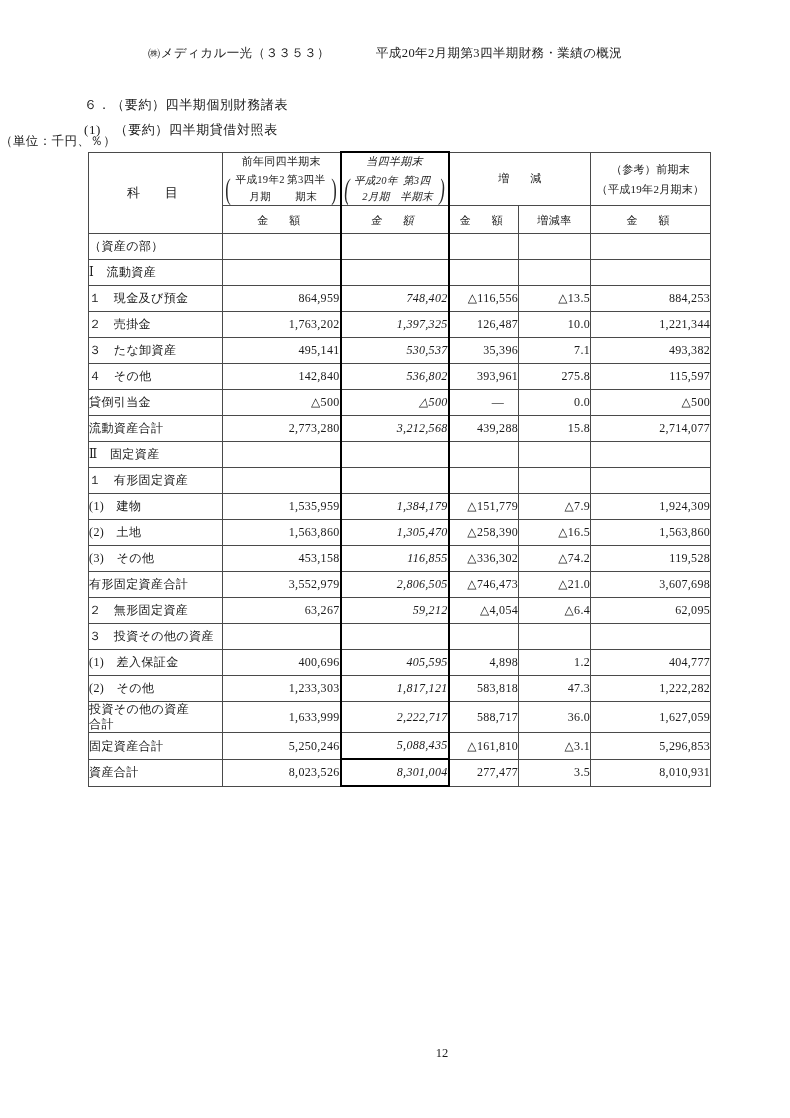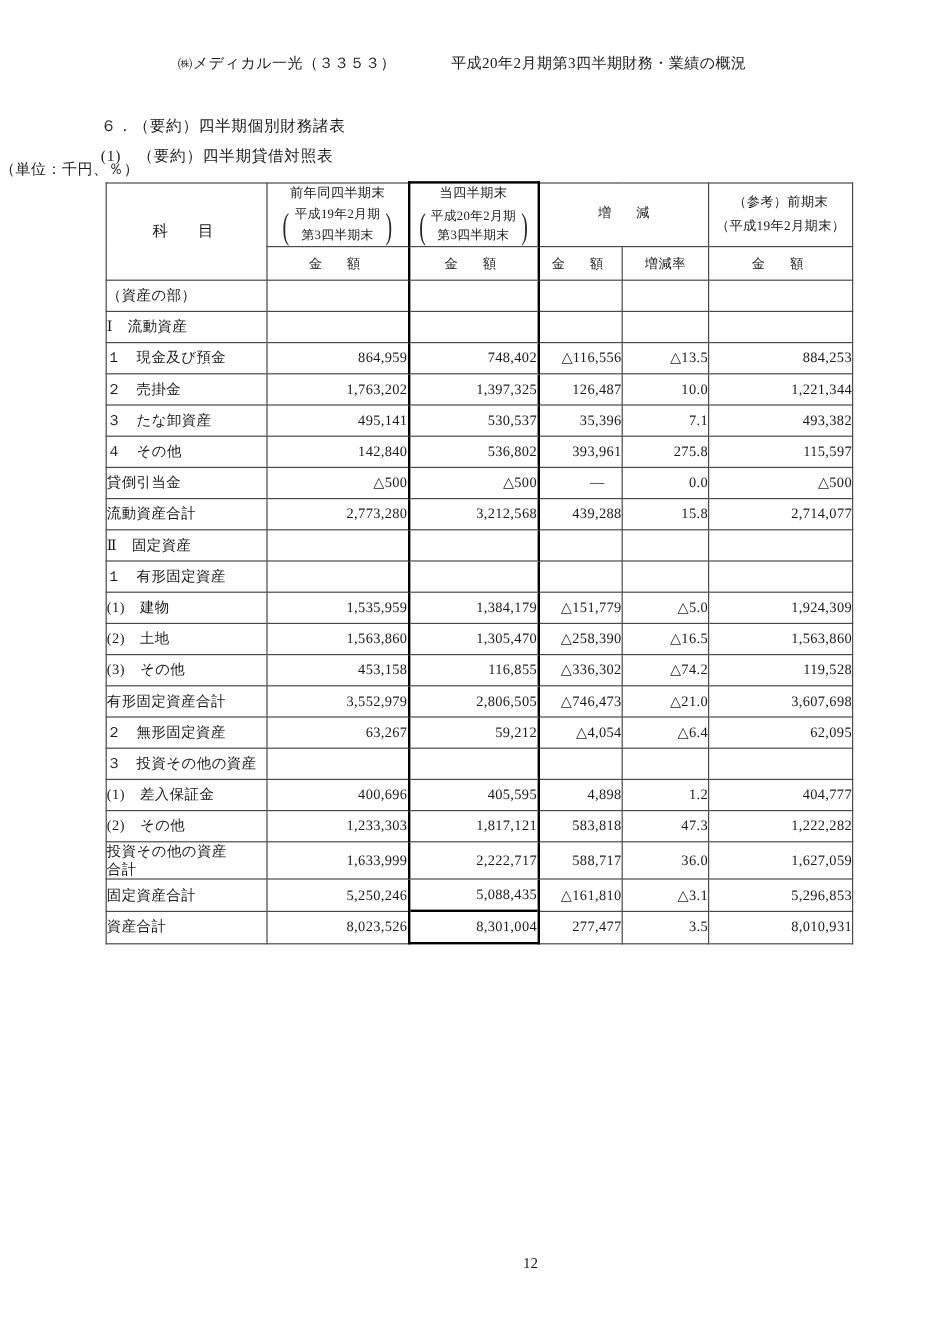--- a/index.html
+++ b/index.html
@@ -99,21 +99,21 @@
     line-height: 1.55;
   }
   .bracketed .br {
     font-size: 30px;
     line-height: 0.78;
     font-family: "Liberation Serif", serif;
     transform: scaleX(0.55);
     display: inline-block;
     color: #2a2a2a;
   }
-  .bracketed .inner { display: flex; flex-direction: column; }
+  .bracketed .inner { display: flex; }
   .hdr-2line { font-size: 11px; line-height: 1.85; }
 
   
   td.lbl {
     font-size: 12px;
     height: 25px;
     padding-left: 8px;
     letter-spacing: 0.4px;
     white-space: nowrap;
   }
@@ -130,21 +130,21 @@
 
   .i0 { padding-left: 8px; }
   .i1 { padding-left: 10px; margin-left: 17px; }
   .i2 { padding-left: 22px; }
   .i3 { padding-left: 34px; }
 
   .two-line { line-height: 1.25; white-space: normal; padding-top: 2px; padding-bottom: 2px; }
 
   
   .thickL { border-left: 2.5px solid #000 !important; }
-  .thickR { border-right: 2.5px solid #000 !important; }
+  .thickR { border-right: 2.5px solid #000 !important; font-style: italic; }
   .thickT { border-top: 2.5px solid #000 !important; }
   .thickB { border-bottom: 2.5px solid #000 !important; }
   .totalT { border-top: 1.6px solid #3a3a3a !important; }
 
   .page-num {
     position: absolute;
     top: 1046px;
     left: 0;
     width: 790px;
     text-align: center;
@@ -297,21 +297,21 @@
             <td class="num thickL thickR"></td>
             <td class="num"></td>
             <td class="num"></td>
             <td class="num"></td>
           </tr>
           <tr>
             <td class="lbl i2">(1)　建物</td>
             <td class="num">1,535,959</td>
             <td class="num thickL thickR">1,384,179</td>
             <td class="num">△151,779</td>
-            <td class="num">△5.0</td>
+            <td class="num">△7.9</td>
             <td class="num">1,924,309</td>
           </tr>
           <tr>
             <td class="lbl i2">(2)　土地</td>
             <td class="num">1,563,860</td>
             <td class="num thickL thickR">1,305,470</td>
             <td class="num">△258,390</td>
             <td class="num">△16.5</td>
             <td class="num">1,563,860</td>
           </tr>

